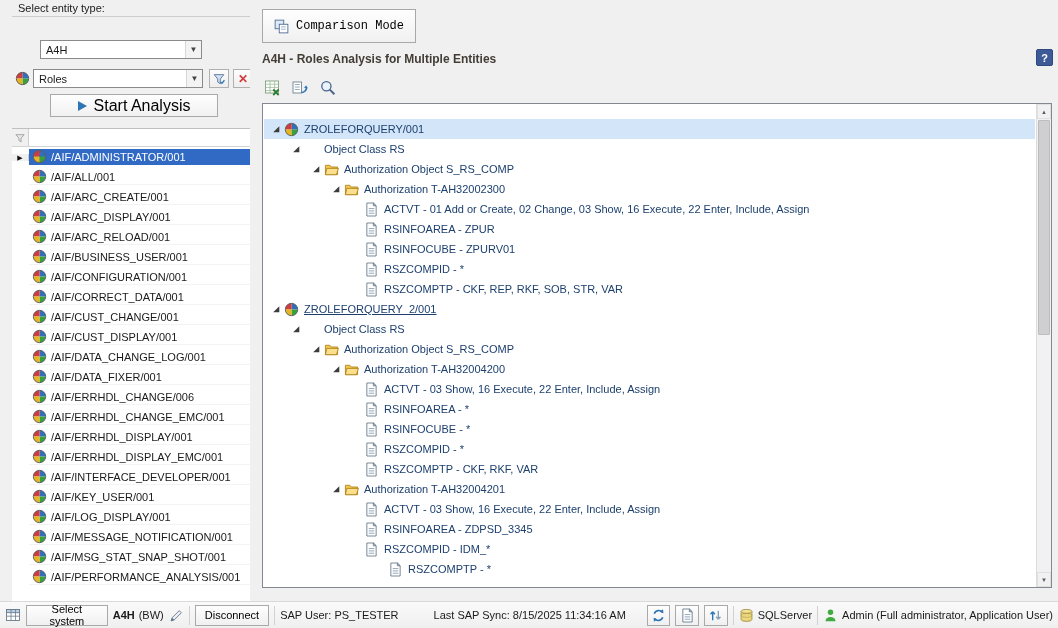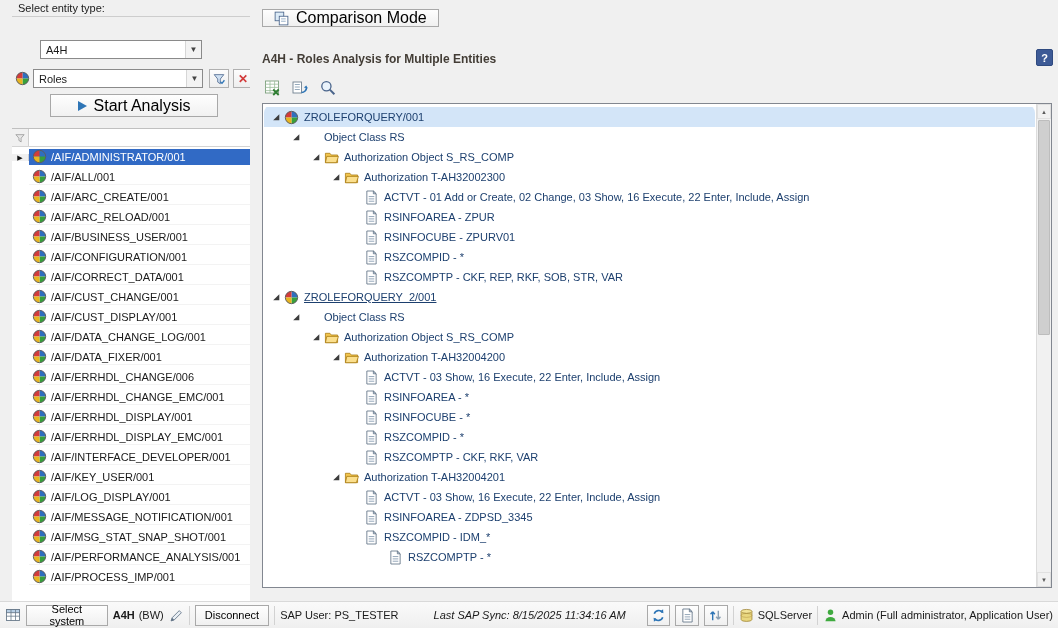--- a/index.html
+++ b/index.html
@@ -34,43 +34,43 @@
   .gicon { width:15px; height:15px; flex:none; display:inline-flex; }
 
   
   .vscroll { position:absolute; right:0; width:15px; background:#f1f1f1; border-left:1px solid #dcdcdc; }
   .vscroll .arr { position:absolute; left:0; width:100%; height:15px; display:flex; align-items:center; justify-content:center; font-size:6px; color:#5a5a5a; background:#f1f1f1; border:1px solid #e0e0e0; }
   .arr.up { top:0; } .arr.down { bottom:0; }
   .vscroll .thumb { position:absolute; left:1px; right:1px; background:#cfcfcf; border:1px solid #bdbdbd; border-radius:1px; }
 
   
   .main { position:absolute; left:250px; top:0; width:808px; height:601px; background:#f0f0f0; }
-  #btn-comparison { position:absolute; left:12px; top:9px; height:18px; padding:0 11px; display:flex; align-items:center; gap:7px; background:linear-gradient(#fefefe,#f0f0f0); border:1px solid #a8a8a8; font-size:16px; font-family:Liberation Sans, sans-serif; }
+  #btn-comparison { position:absolute; left:12px; top:9px; height:34px; padding:0 11px; display:flex; align-items:center; gap:7px; background:linear-gradient(#fefefe,#f0f0f0); border:1px solid #a8a8a8; font-size:12px; font-family:Liberation Mono, monospace; }
   .main-title { position:absolute; left:12px; top:52px; font-size:12px; font-weight:bold; color:#433d36; }
   #help-btn { position:absolute; right:5px; top:49px; width:17px; height:17px; background:#3d5a96; border:1px solid #2f4a80; border-radius:2px; color:#fff; font-weight:bold; font-size:11px; display:flex; align-items:center; justify-content:center; }
   .toolbar { position:absolute; left:12px; top:78px; display:flex; gap:8px; }
   .tb-btn { width:20px; height:20px; display:flex; align-items:center; justify-content:center; background:transparent; border:none; padding:0; }
 
   .treebox { position:absolute; left:12px; top:103px; right:6px; bottom:13px; background:#fff; border:1px solid #828790; }
-  .tree-rows { position:absolute; top:1px; left:1px; right:16px; bottom:1px; overflow:hidden; padding-top:2px;border-radius:8px; }
+  .tree-rows { position:absolute; top:1px; left:1px; right:16px; bottom:1px; overflow:hidden; padding-top:14px;border-radius:8px; }
   .tree-row { height:20px; display:flex; align-items:center; gap:3px; font-size:11px; color:#1c3f6e; white-space:nowrap; cursor:default; }
   .tree-row.selected { background:#d3e5f8; }
   .tw { width:11px; height:11px; flex:none; display:inline-flex; align-items:center; justify-content:center; }
   .ticon { width:15px; height:15px; flex:none; display:inline-flex; align-items:center; justify-content:center; }
   .tree-label { padding-left:2px; }
   .treebox .vscroll { top:0; bottom:0; }
 
   
   .statusbar { position:absolute; left:0; top:601px; width:1058px; height:27px; background:linear-gradient(#fafafa,#efefef); border-top:1px solid #d9d9d9; display:flex; align-items:center; gap:5px; padding:0 5px; font-size:11px; }
   .sb-btn { height:21px; background:linear-gradient(#fefefe,#f0f0f0); border:1px solid #a9a9a9; display:flex; align-items:center; justify-content:center; padding:0 9px; font-size:11px; font-family:"Liberation Sans",sans-serif; gap:4px; }
   .sb-iconbtn { width:26px; padding:0; }
   .sb-div { width:1px; height:19px; background:#d2d2d2; flex:none; }
   .sb-text { white-space:nowrap; }
   .sb-group { display:flex; align-items:center; gap:4px; white-space:nowrap; }
-  .sb-sync { margin-left:30px;font-style:italic; }
+  .sb-sync { margin-left:30px; }
   .sb-refresh-gap { margin-left:16px; }
   .sysname b { font-weight:bold; }
   svg { display:block; }
 </style>
 </head>
 <body>
 
 <aside class="left-panel">
   <div class="panel-header">Select entity type:</div>
 
@@ -163,20 +163,37 @@
     <path d="M14.6 8 A6.6 6.6 0 0 1 8 14.6 L8 8 Z" fill="#38a03c"></path>
     <path d="M1.4 8 A6.6 6.6 0 0 1 8 1.4 L8 8 Z" fill="#d23b3b"></path>
     <path d="M8 14.6 A6.6 6.6 0 0 1 1.4 8 L8 8 Z" fill="#e8b520"></path>
     <circle cx="8" cy="8" r="6.6" fill="none" stroke="#5d5d5d" stroke-width="1"></circle>
   </svg>
 </span>
       <span class="row-label">/AIF/ARC_CREATE/001</span>
     </div>
   </div>
 
+  <div class="grid-row">
+    <div class="sel">
+            <span class="ind-arrow"></span>
+          </div>
+    <div class="cell">
+      <span class="gicon">
+  <svg width="15" height="15" viewBox="0 0 16 16">
+    <path d="M8 1.4 A6.6 6.6 0 0 1 14.6 8 L8 8 Z" fill="#2f6fbe"></path>
+    <path d="M14.6 8 A6.6 6.6 0 0 1 8 14.6 L8 8 Z" fill="#38a03c"></path>
+    <path d="M1.4 8 A6.6 6.6 0 0 1 8 1.4 L8 8 Z" fill="#d23b3b"></path>
+    <path d="M8 14.6 A6.6 6.6 0 0 1 1.4 8 L8 8 Z" fill="#e8b520"></path>
+    <circle cx="8" cy="8" r="6.6" fill="none" stroke="#5d5d5d" stroke-width="1"></circle>
+  </svg>
+</span>
+      <span class="row-label">/AIF/ARC_DISPLAY/001</span>
+    </div>
+  </div>
 
   <div class="grid-row">
     <div class="sel">
             <span class="ind-arrow"></span>
           </div>
     <div class="cell">
       <span class="gicon">
   <svg width="15" height="15" viewBox="0 0 16 16">
     <path d="M8 1.4 A6.6 6.6 0 0 1 14.6 8 L8 8 Z" fill="#2f6fbe"></path>
     <path d="M14.6 8 A6.6 6.6 0 0 1 8 14.6 L8 8 Z" fill="#38a03c"></path>
@@ -488,37 +505,20 @@
     <path d="M14.6 8 A6.6 6.6 0 0 1 8 14.6 L8 8 Z" fill="#38a03c"></path>
     <path d="M1.4 8 A6.6 6.6 0 0 1 8 1.4 L8 8 Z" fill="#d23b3b"></path>
     <path d="M8 14.6 A6.6 6.6 0 0 1 1.4 8 L8 8 Z" fill="#e8b520"></path>
     <circle cx="8" cy="8" r="6.6" fill="none" stroke="#5d5d5d" stroke-width="1"></circle>
   </svg>
 </span>
       <span class="row-label">/AIF/PERFORMANCE_ANALYSIS/001</span>
     </div>
   </div>
 
-  <div class="grid-row">
-    <div class="sel">
-            <span class="ind-arrow"></span>
-          </div>
-    <div class="cell">
-      <span class="gicon">
-  <svg width="15" height="15" viewBox="0 0 16 16">
-    <path d="M8 1.4 A6.6 6.6 0 0 1 14.6 8 L8 8 Z" fill="#2f6fbe"></path>
-    <path d="M14.6 8 A6.6 6.6 0 0 1 8 14.6 L8 8 Z" fill="#38a03c"></path>
-    <path d="M1.4 8 A6.6 6.6 0 0 1 8 1.4 L8 8 Z" fill="#d23b3b"></path>
-    <path d="M8 14.6 A6.6 6.6 0 0 1 1.4 8 L8 8 Z" fill="#e8b520"></path>
-    <circle cx="8" cy="8" r="6.6" fill="none" stroke="#5d5d5d" stroke-width="1"></circle>
-  </svg>
-</span>
-      <span class="row-label">/AIF/PROCESS_IMP/001</span>
-    </div>
-  </div>
 </div>
     <div class="vscroll" style="top:18px; bottom:0;">
       <div class="arr up">▲</div>
       <div class="thumb" style="top:16px; height:330px;"></div>
       <div class="arr down">▼</div>
     </div>
   </div>
 </aside>
 
 <main class="main">

